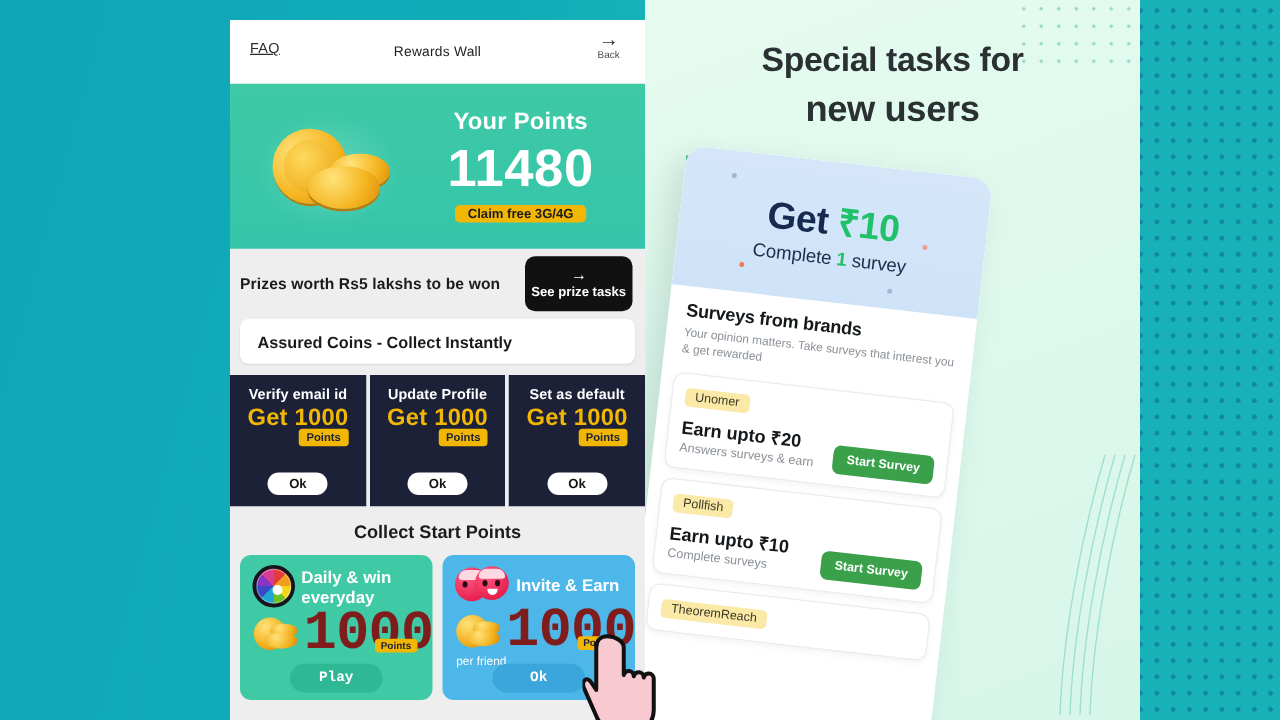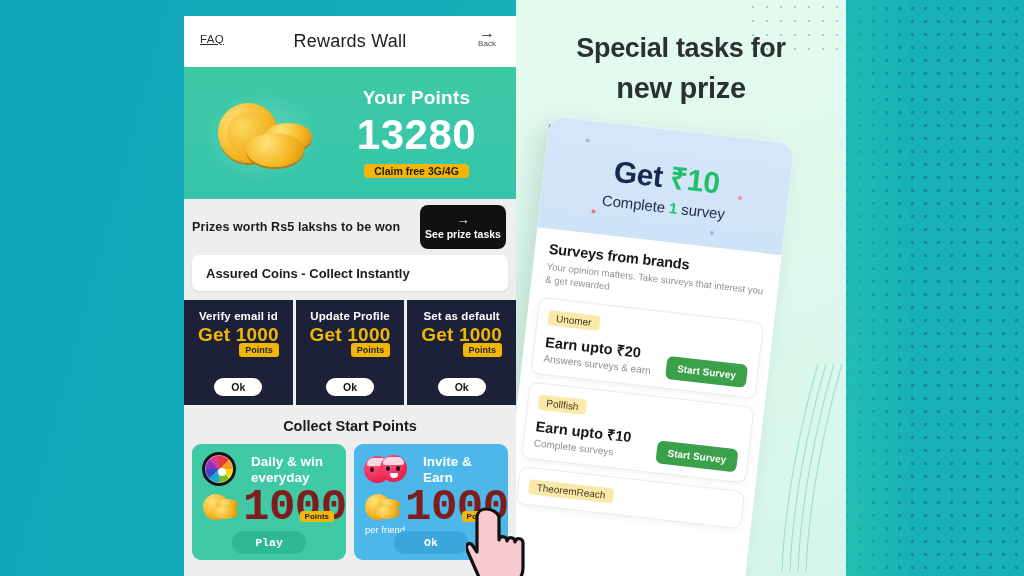--- a/index.html
+++ b/index.html
@@ -34,21 +34,21 @@
   .app-bar {
     height: 51px; background: #ffffff; position: relative;
     display: flex; align-items: center; justify-content: center;
   }
   .app-bar .faq {
     position: absolute; left: 16px; top: 17px;
     font-size: 11.5px; color: #2b2b2b; text-decoration: underline;
     letter-spacing: .3px;
   }
   .app-bar .title {
-    font-size: 18px; color: #1d1d1d; font-weight: 500; letter-spacing: .2px;
+    font-size: 11px; color: #1d1d1d; font-weight: 500; letter-spacing: .2px;
   }
   .app-bar .back {
     position: absolute; right: 12px; top: 9px; text-align: center; width: 34px;
   }
   .app-bar .back .arrow { font-size: 16px; line-height: 15px; color: #2b2b2b; }
   .app-bar .back .lbl { font-size: 8px; color: #4a4a4a; margin-top: -1px; }
 
   
   .hero {
     height: 132px; position: relative;
@@ -127,21 +127,21 @@
   .bonus-head {
     text-align: center; font-size: 14.5px; font-weight: 700; color: #1b1b1b;
     padding: 13px 0 10px;
   }
 
   
   .bonus { display: flex; gap: 8px; padding: 0 8px; }
   .bcard { flex: 1; border-radius: 9px; position: relative; height: 116px; padding: 8px 10px; overflow: hidden; }
   .bcard.green { background: #3fc9a5; }
   .bcard.blue { background: #4cb7e8; }
-  .brow { display: flex; align-items: flex-end; gap: 15px; }
+  .brow { display: flex; align-items: center; gap: 5px; }
   .wheel {
     width: 34px; height: 34px; border-radius: 50%; flex: none;
     background: conic-gradient(#e23b3b 0 45deg, #f29d1f 45deg 90deg, #f5d616 90deg 135deg,
       #6fc22c 135deg 180deg, #1fa7d4 180deg 225deg, #3b49c4 225deg 270deg,
       #8a34c4 270deg 315deg, #d93b8e 315deg 360deg);
     border: 3px solid #16161a; box-shadow: inset 0 0 0 1px rgba(255,255,255,.35);
   }
   .wheel::after {
     content:''; position:absolute; width:8px; height:8px; background:#fff; border-radius:50%;
     margin: 13px 0 0 13px;
@@ -179,21 +179,21 @@
     font-size: 11.5px; font-weight: 700; color: #fff; padding: 5px 0; border-radius: 12px; font-family: Liberation Mono, monospace;
   }
   .b-btn.green { background: #2eb894; }
   .b-btn.blue { background: #3aa6dc; }
 
   
   .hand { position: absolute; left: 466px; top: 505px; width: 60px; height: 78px; z-index: 30; }
 
   
   .mint {
-    position: absolute; left: 516px; top: 0; width: 330px; height: 576px;
+    position: absolute; left: 516px; top: 0; width: 396px; height: 576px;
     background: linear-gradient(160deg, #e6fbf0 0%, #ddf8ec 55%, #d6f6e9 100%);
     overflow: hidden;
   }
   .mint .dots-tr {
     position: absolute; right: 0; top: 0; width: 100px; height: 54px;
     background-image: radial-gradient(#7fc9c6 1.2px, transparent 1.3px);
     background-size: 14px 14px; opacity: .75;
   }
   .mint .dash-line {
     position: absolute; left: 28px; top: 124px; width: 2px; height: 115px;
@@ -267,21 +267,21 @@
 
     <div class="hero">
       <div class="glow"></div>
       <div class="coins-hero">
         <div class="coin c1"></div>
         <div class="coin c3"></div>
         <div class="coin c2"></div>
       </div>
       <div class="hero-right">
         <div class="label">Your Points</div>
-        <div class="points">13280</div>
+        <div class="points">11480</div>
         <div class="claim-pill">Claim free 3G/4G</div>
       </div>
     </div>
 
     <div class="prizes">
       <div class="txt">Prizes worth Rs5 lakshs to be won</div>
       <button class="see-prize">
         <span class="ar">→</span>
         <span class="lb">See prize tasks</span>
       </button>
@@ -383,21 +383,21 @@
       <g fill="none" stroke="#9fded0" stroke-width="1.1">
         <path d="M8 210 C10 150 24 70 44 2"></path>
         <path d="M16 210 C18 150 32 70 52 2"></path>
         <path d="M24 210 C26 150 40 70 60 2"></path>
         <path d="M32 210 C34 150 48 70 68 2"></path>
       </g>
     </svg>
 
     <div class="headline">
       <div class="l1">Special tasks for</div>
-      <div class="l2">new prize</div>
+      <div class="l2">new users</div>
     </div>
 
     <div class="tilt screen-card">
       <div class="get-banner">
         <span class="spark" style="left:38px;top:18px;background:#9fb6d8;"></span>
         <span class="spark" style="left:196px;top:58px;background:#f09a9a;"></span>
         <span class="spark" style="left:52px;top:88px;background:#ef7b5a;"></span>
         <span class="spark" style="left:172px;top:96px;background:#9fb6d8;"></span>
         <div class="big">
           <span>Get</span>

